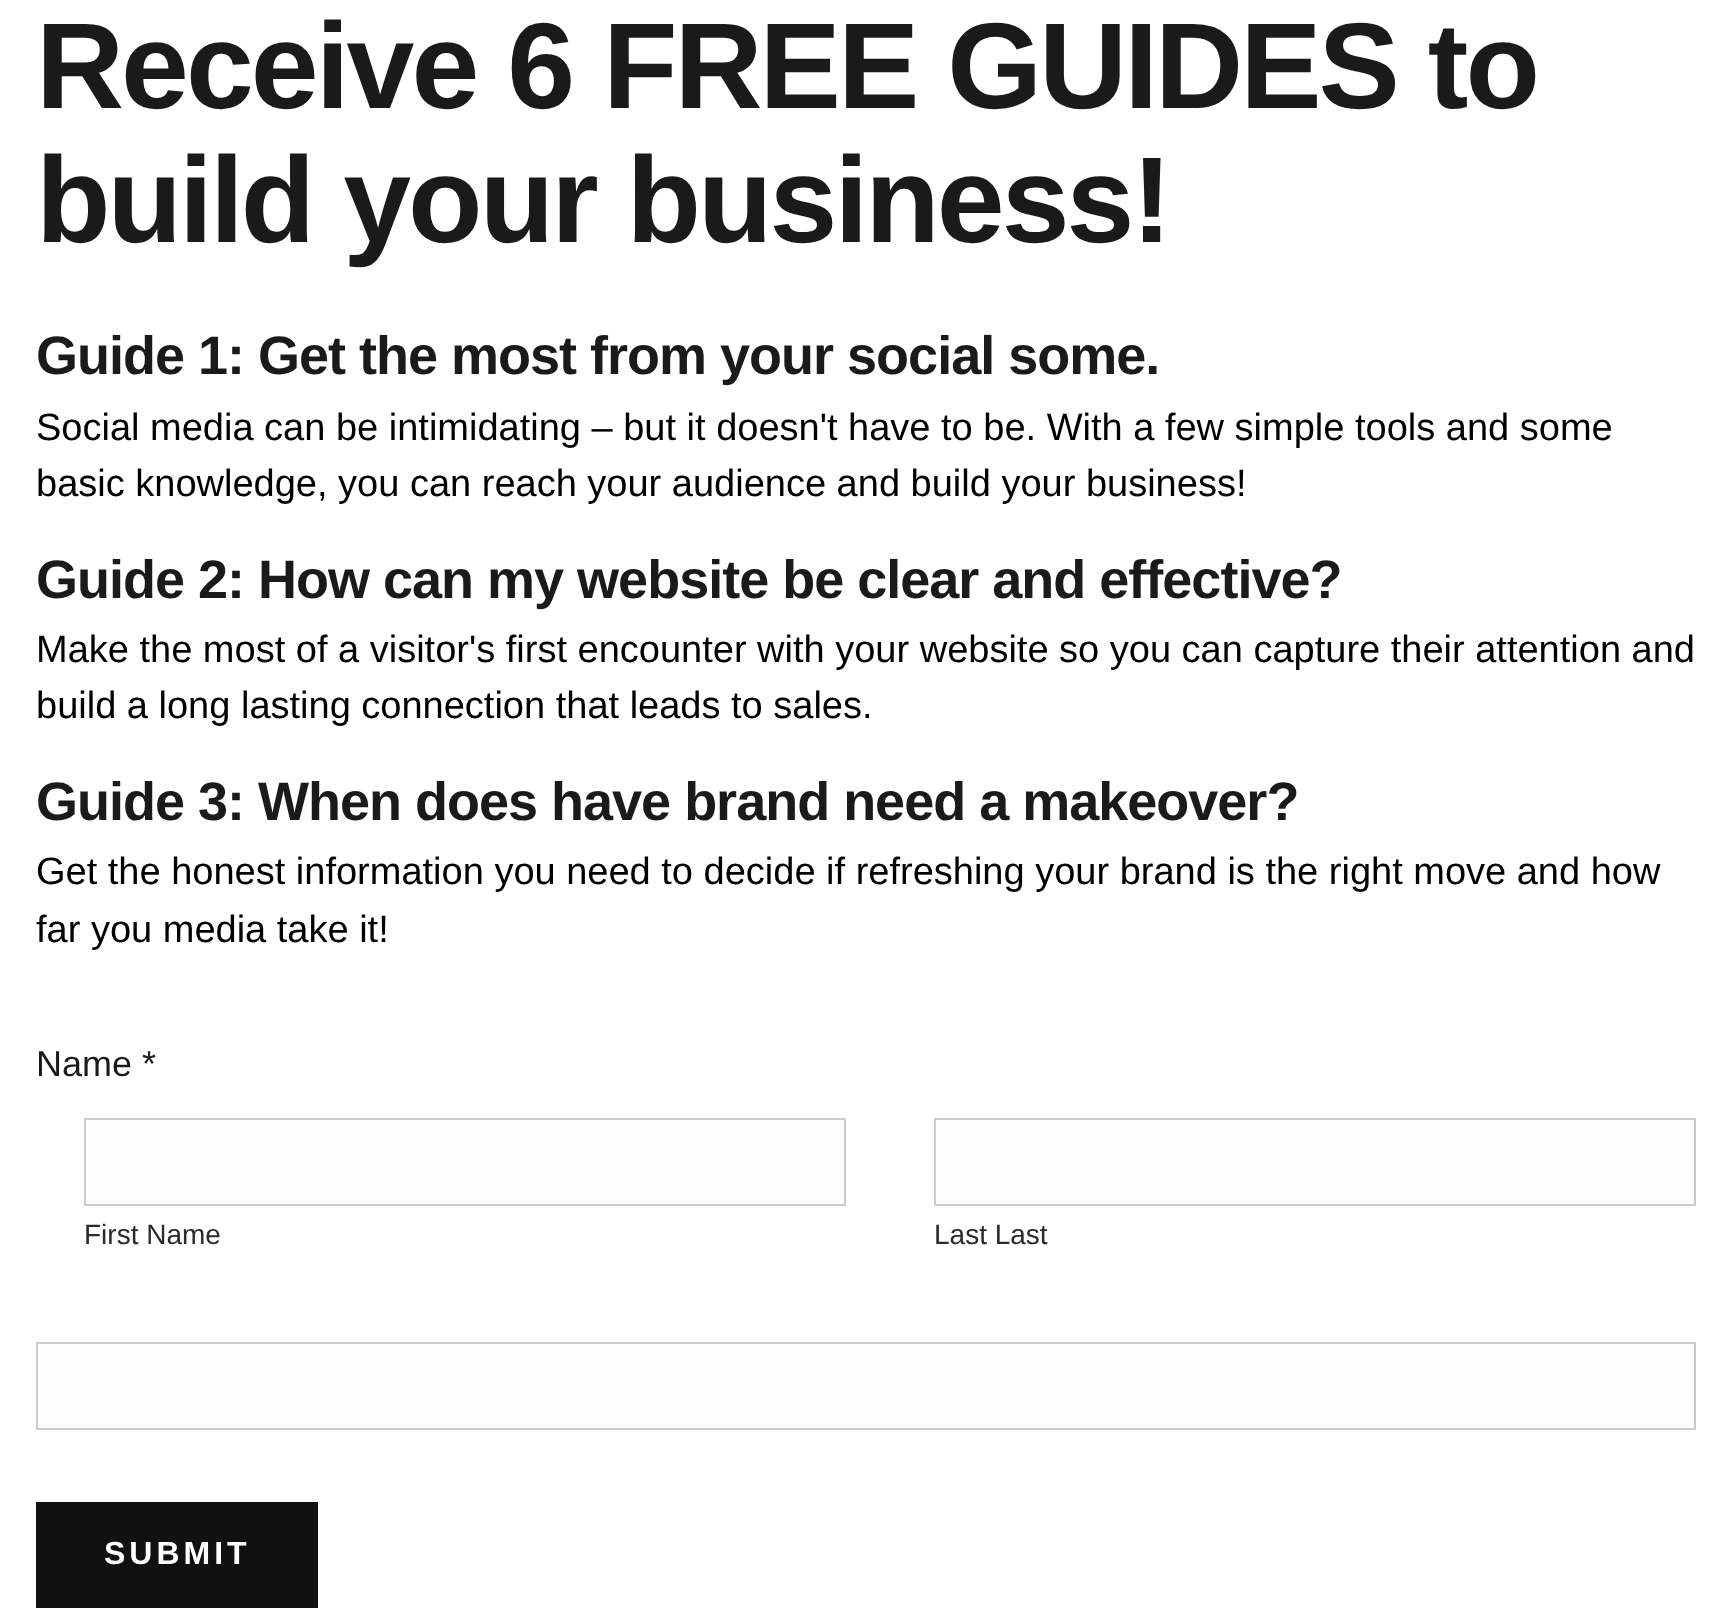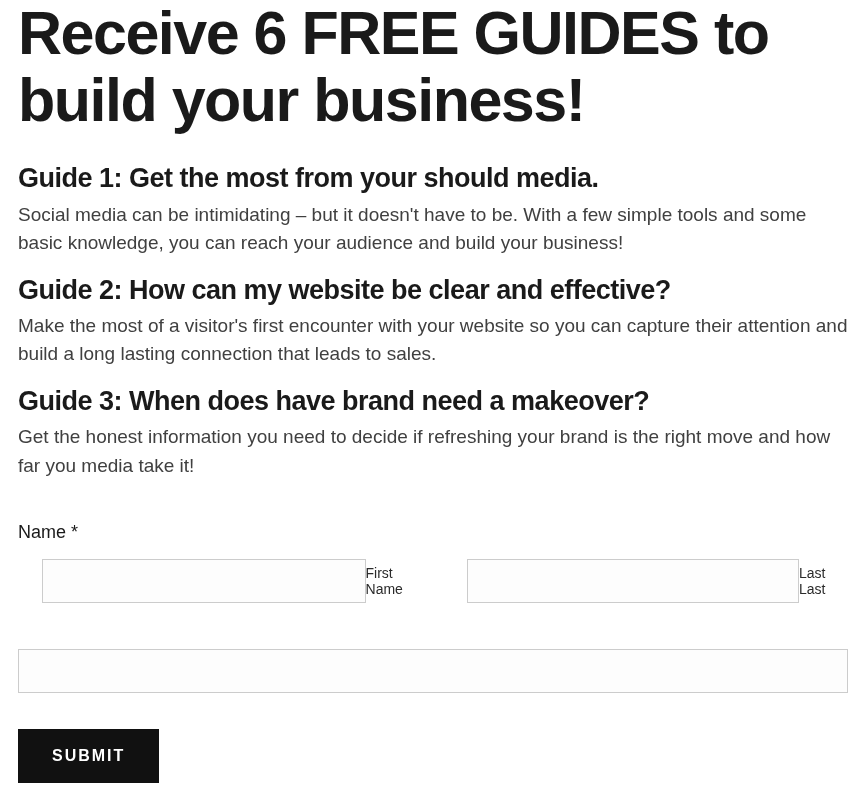--- a/index.html
+++ b/index.html
@@ -25,40 +25,40 @@
       font-weight: 800;
       line-height: 1.2;
       margin-top: 16px;
       margin-bottom: 6px;
       letter-spacing: -0.5px;
     }
     .guide-description {
       font-size: 19px;
       line-height: 1.5;
       font-weight: 400;
-      color: #404040;
+      color: #000000;
     }
     .form-section {
       margin-top: 42px;
     }
     .form-group-label {
       font-size: 18px;
       font-weight: 400;
       margin-bottom: 16px;
       display: block;
       margin-top: 37px;
     }
     .name-row {
       display: flex;
       gap: 20px;
     }
     .name-col {
       flex: 1;
       display: flex;
-      flex-direction: row;
+      flex-direction: column;
       padding-left: 24px;
     }
     input[type="text"], input[type="email"] {
       width: 100%;
       height: 44px;
       border: 1px solid #cccccc;
       background: #fdfdfd;
       font-size: 16px;
       padding: 0 10px;
     }
@@ -84,21 +84,21 @@
       font-weight: 700;
       letter-spacing: 2px;
       cursor: pointer;
     }
   </style>
 </head>
 <body>
 
 <h1>Receive 6 FREE GUIDES to build your business!</h1>
 
-<h3>Guide 1: Get the most from your should media.</h3>
+<h3>Guide 1: Get the most from your social some.</h3>
 <p class="guide-description">Social media can be intimidating – but it doesn't have to be. With a few simple tools and some basic knowledge, you can reach your audience and build your business!</p>
 
 <h3>Guide 2: How can my website be clear and effective?</h3>
 <p class="guide-description">Make the most of a visitor's first encounter with your website so you can capture their attention and build a long lasting connection that leads to sales.</p>
 
 <h3>Guide 3: When does have brand need a makeover?</h3>
 <p class="guide-description">Get the honest information you need to decide if refreshing your brand is the right move and how far you media take it!</p>
 
 <div class="form-section">
   <label class="form-group-label">Name *</label>

